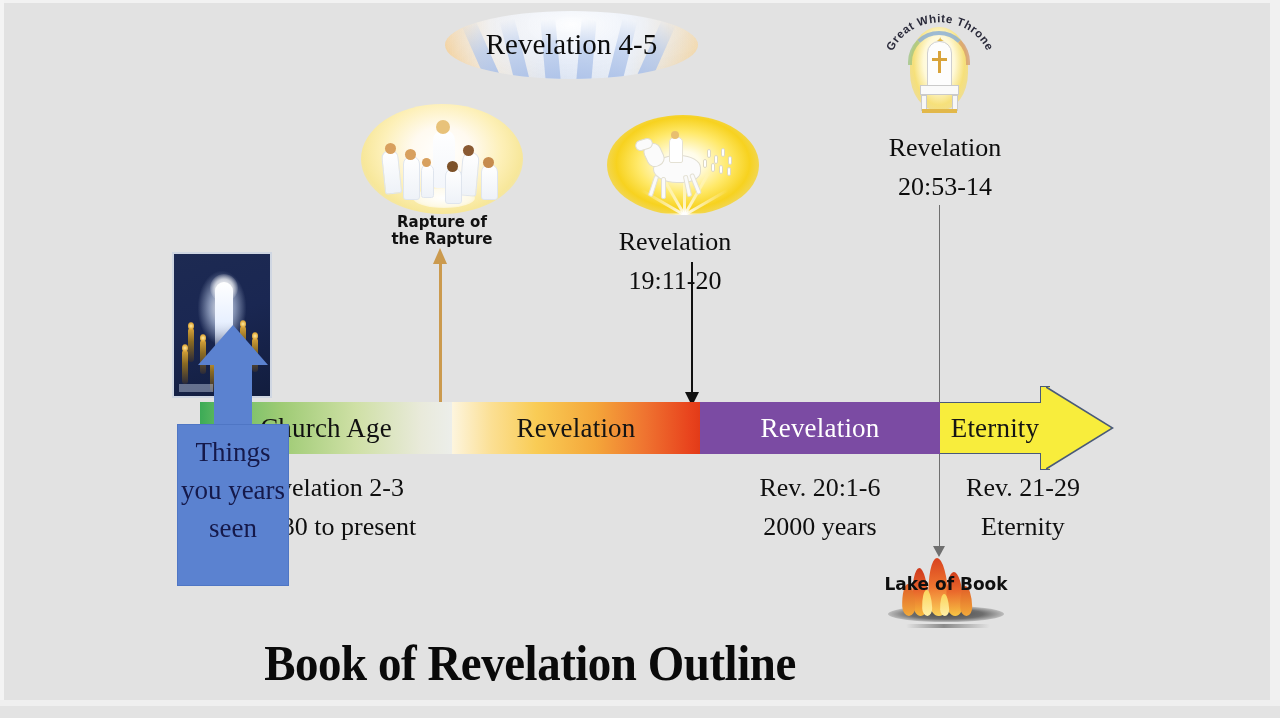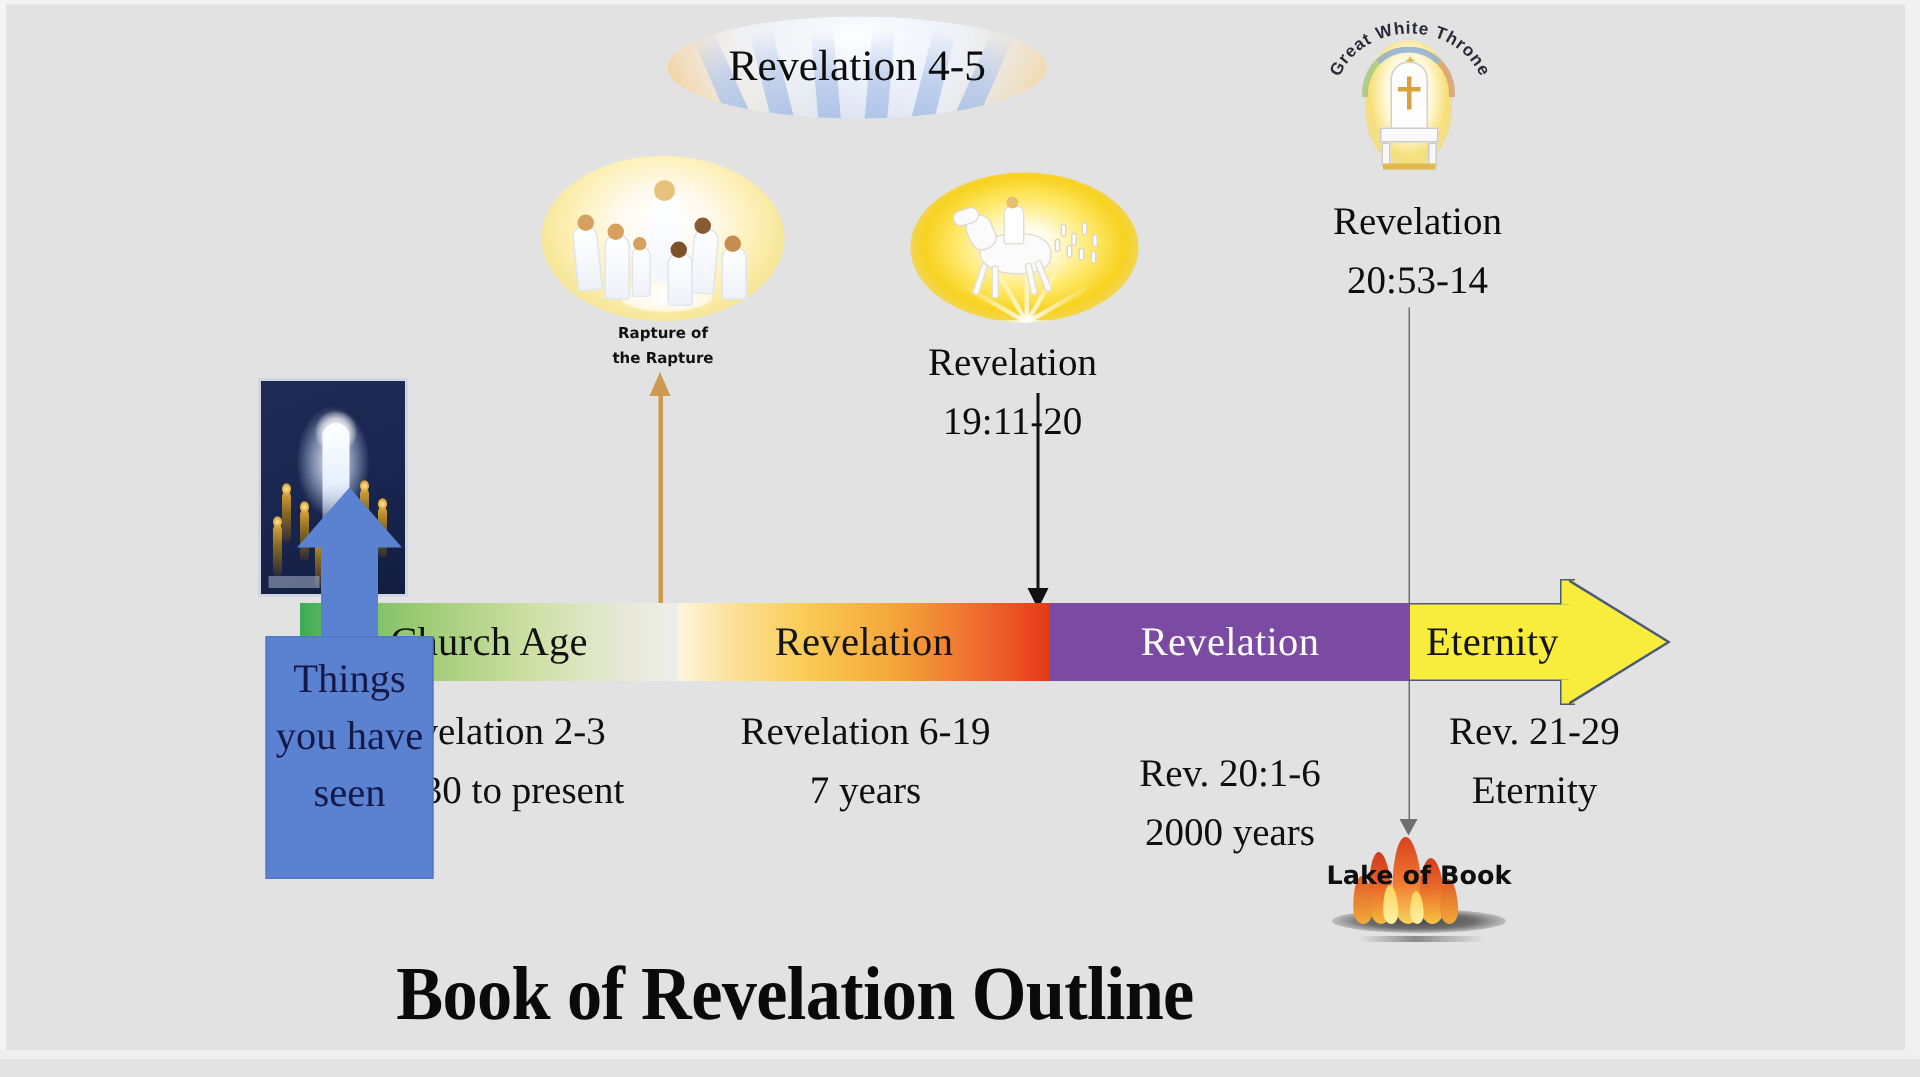--- a/index.html
+++ b/index.html
@@ -112,21 +112,21 @@
   
   .cap {
     position: absolute;
     text-align: center;
     font-size: 26px;
     color: #0f0f0f;
     line-height: 39px;
   }
   #cap-church { left: 196px; top: 468px; width: 262px; }
   #cap-trib   { left: 452px; top: 468px; width: 250px; }
-  #cap-mill   { left: 700px; top: 468px; width: 240px; margin-top: 28px; }
+  #cap-mill   { left: 700px; top: 468px; width: 240px; }
   #cap-etern  { left: 938px; top: 468px; width: 170px; }
 
   
   #photo-christ {
     position: absolute;
     left: 172px; top: 252px;
     width: 100px; height: 146px;
     background:
       radial-gradient(ellipse 34px 52px at 50% 38%, rgba(255,255,255,.95) 0%, rgba(215,230,255,.55) 38%, rgba(60,80,140,0) 72%),
       linear-gradient(160deg, #1d2a52 0%, #1a2752 45%, #121d3e 100%);
@@ -216,21 +216,21 @@
   #rap-cloud {
     position: absolute; left: 52px; bottom: 6px; width: 62px; height: 20px;
     border-radius: 50%;
     background: radial-gradient(ellipse, #ffffff 0%, rgba(255,255,255,.7) 60%, rgba(255,255,255,0) 100%);
   }
   #cap-rapture {
     position: absolute; left: 372px; top: 214px; width: 140px;
     text-align: center;
     font-family: "DejaVu Sans", sans-serif;
     font-weight: bold;
-    font-size: 10px;
+    font-size: 15px;
     line-height: 17px;
     color: #111;
   }
   #arrow-rapture-shaft {
     position: absolute; left: 439px; top: 262px;
     width: 3px; height: 140px; background: #cb9a4e;
   }
   #arrow-rapture-head {
     position: absolute; left: 433px; top: 248px;
     width: 0; height: 0;
@@ -559,24 +559,20 @@
     <div id="arrow-neck-top"></div>
     <div id="arrow-neck-bot"></div>
     <div id="arrow-head-outer"></div>
     <div id="arrow-head-inner"></div>
   </div>
 
   <div class="cap" id="cap-church">
     <div>Revelation 2-3</div>
     <div>AD 30 to present</div>
   </div>
-  <div class="cap" id="cap-trib">
-    <div>Revelation 6-19</div>
-    <div>7 years</div>
-  </div>
   <div class="cap" id="cap-mill">
     <div>Rev. 20:1-6</div>
     <div>2000 years</div>
   </div>
   <div class="cap" id="cap-etern">
     <div>Rev. 21-29</div>
     <div>Eternity</div>
   </div>
 
   <div id="photo-christ">
@@ -587,21 +583,21 @@
     <div class="lampstand" style="left:8px; top:96px;"></div>
     <div class="lampstand" style="left:36px; top:104px;"></div>
     <div class="lampstand" style="left:66px; top:72px;"></div>
     <div class="lampstand" style="left:78px; top:84px;"></div>
     <div class="lampstand" style="left:60px; top:98px;"></div>
     <div class="sig"></div>
   </div>
 
   <div id="blue-arrow-head"></div>
   <div id="blue-arrow-shaft"></div>
-  <div id="blue-box">Things you have seen</div>
+  <div id="blue-box">Things you years seen</div>
 
   <div id="lake-img">
     <div id="lake-ground"></div>
     <div class="flame" style="left:34px; width:16px; height:48px; background:linear-gradient(to top,#f6b93b,#e8622b 55%,#cf3a1d);"></div>
     <div class="flame" style="left:50px; width:20px; height:58px; background:linear-gradient(to top,#fbd45b,#ef7630 50%,#d8421f);"></div>
     <div class="flame" style="left:68px; width:17px; height:44px; background:linear-gradient(to top,#f7c544,#ea6a2c 55%,#d23f1d);"></div>
     <div class="flame" style="left:24px; width:13px; height:32px; background:linear-gradient(to top,#f2a93a,#e05c26);"></div>
     <div class="flame" style="left:82px; width:12px; height:30px; background:linear-gradient(to top,#f2a93a,#e05c26);"></div>
     <div class="flame" style="left:44px; width:10px; height:26px; background:linear-gradient(to top,#fff0a8,#fbd45b);"></div>
     <div class="flame" style="left:62px; width:9px; height:22px; background:linear-gradient(to top,#fff0a8,#fbd45b);"></div>

